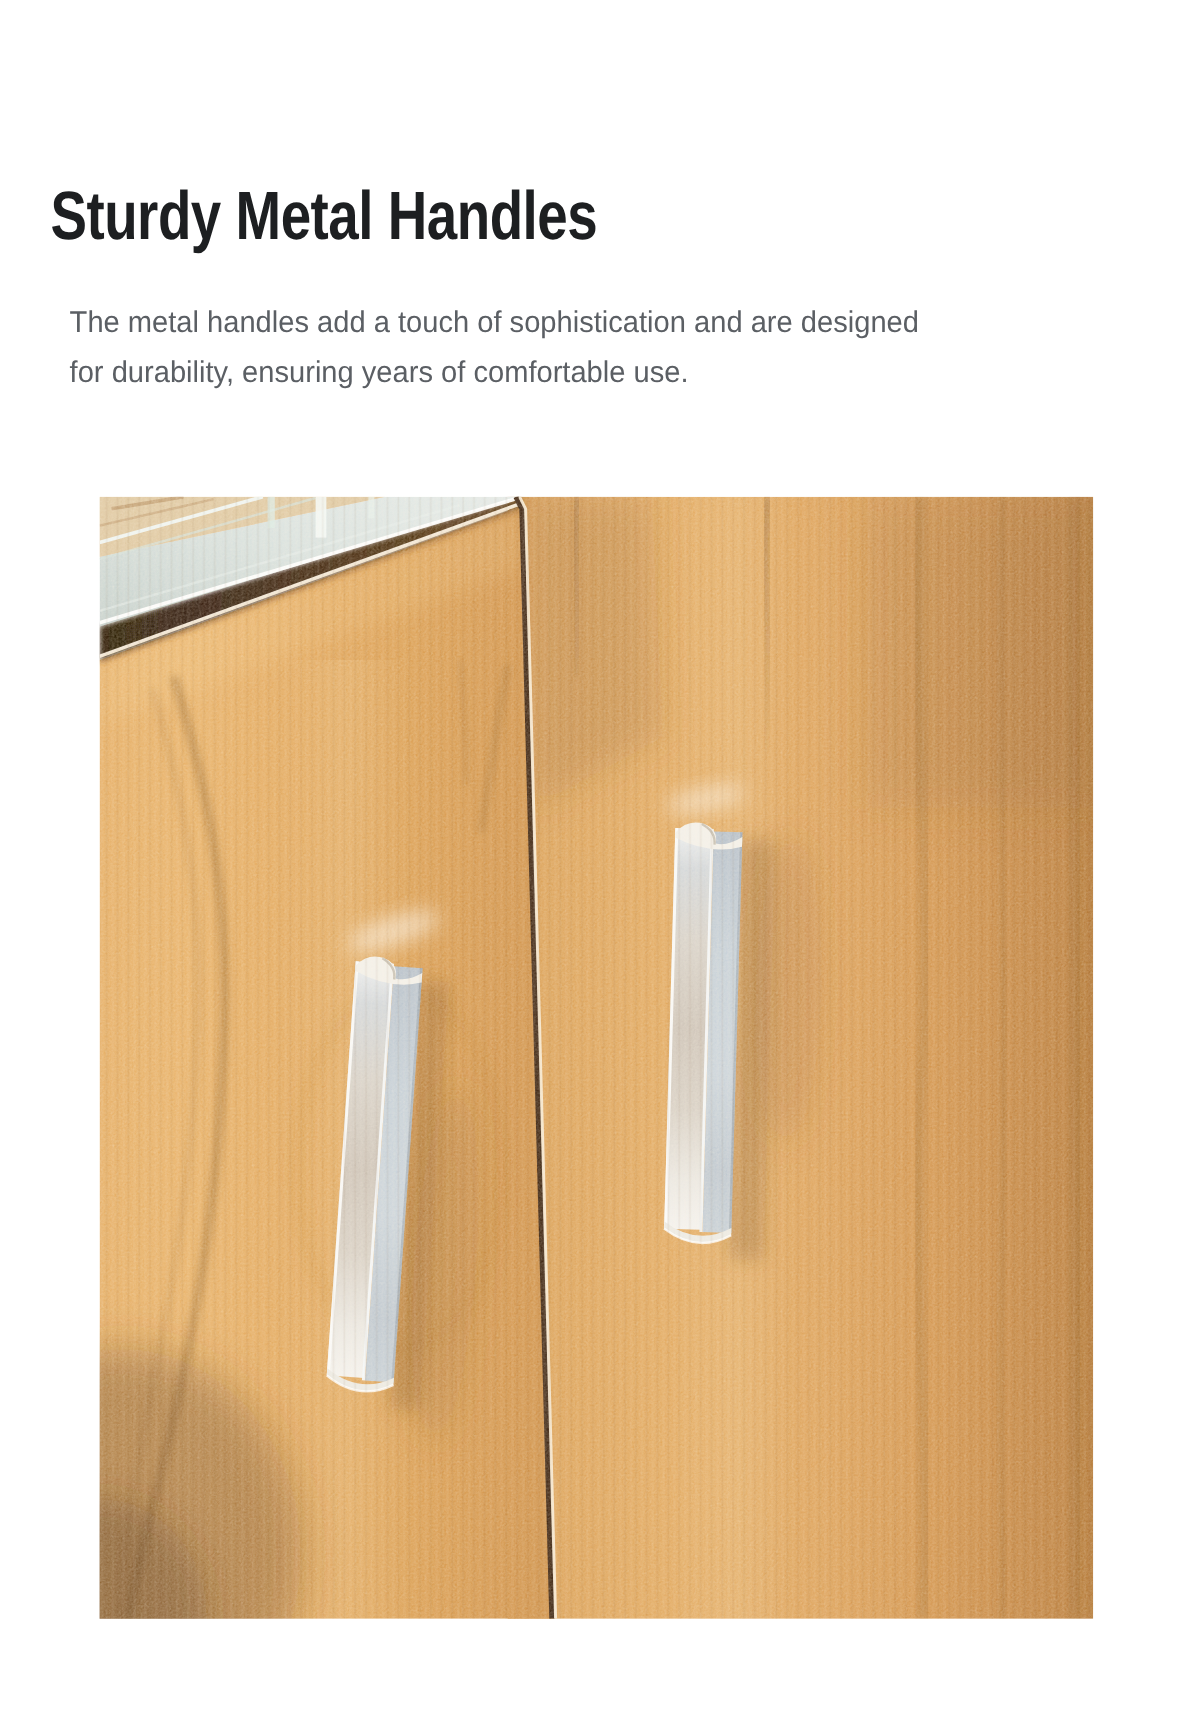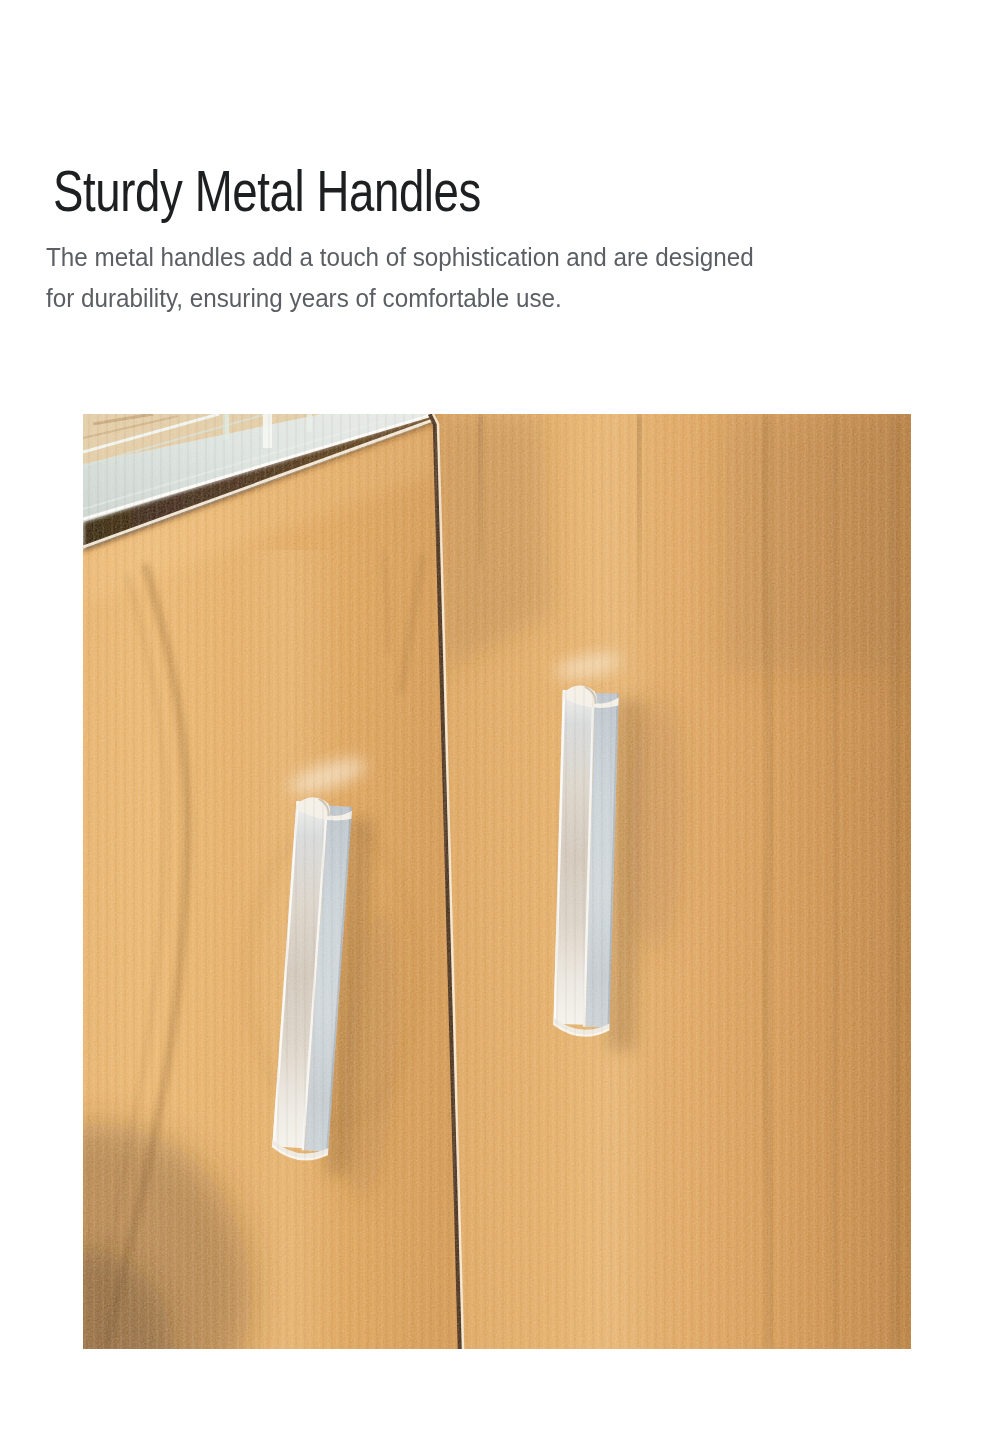--- a/index.html
+++ b/index.html
@@ -1,21 +1,21 @@
 <!DOCTYPE html>
 <html><head>
 <meta charset="utf-8">
 <style>
   html,body{margin:0;padding:0;background:#ffffff;}
   .page{position:relative;width:1000px;height:1431px;background:#ffffff;overflow:hidden;
         font-family:"Liberation Sans",sans-serif;}
-  .title{position:absolute;left:42px;top:147px;margin:11px;font-size:57px;font-weight:400;
+  .title{position:absolute;left:42px;top:147px;margin:0;font-size:57px;font-weight:700;
          color:#1d1f21;letter-spacing:-0.5px;white-space:nowrap;text-align:center;}
   .squeeze{display:inline-block;transform:scaleX(0.80);transform-origin:0 50%;}
-  .desc{position:absolute;left:42px;top:233px;margin:4px;font-size:25px;color:#5b5f64;
+  .desc{position:absolute;left:42px;top:233px;margin:16px;font-size:25px;color:#5b5f64;
         line-height:40.5px;font-weight:400;}
   .desc .line{display:block;white-space:nowrap;transform:scaleX(0.97);transform-origin:0 50%;}
   .photo{position:absolute;left:83px;top:414px;width:828px;height:935px;margin:0;}
   .photo svg{display:block;}
 </style>
 </head>
 <body>
 
 <div class="page">
 

